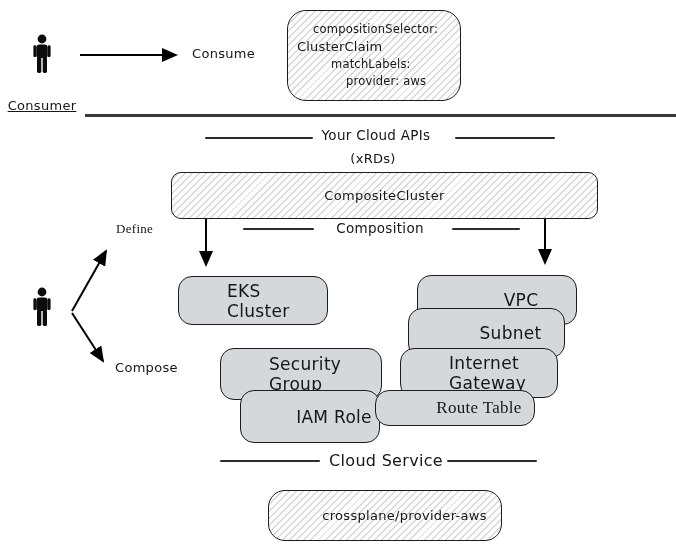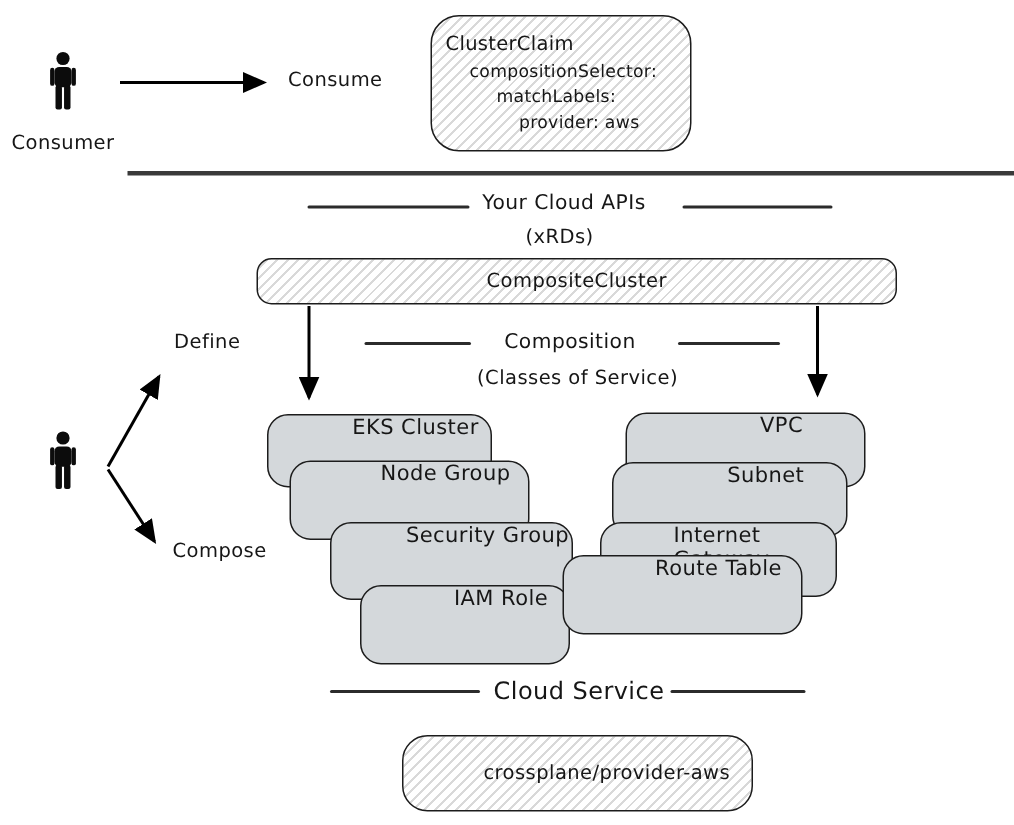--- a/index.html
+++ b/index.html
@@ -19,22 +19,22 @@
       var(--hatch-line,#dcdcdc) 3.6px, var(--hatch-line,#dcdcdc) 5px);
     border:1.6px solid var(--box-border,#1c1c1c);
     box-sizing:border-box;
   }
   
   .stackbox{
     background:var(--stack-box-fill,#d4d8db);
     border:1.6px solid var(--box-border,#1c1c1c);
     border-radius:14px;
     box-sizing:border-box;
-    display:flex;justify-content:center;
-    font-size:14px;letter-spacing:.3px;padding-left:48px;
+    display:flex;align-items:center;justify-content:center;
+    font-size:17px;letter-spacing:.3px;padding-left:48px;
   }
   .dash{height:2px;background:#2b2b2b;border-radius:2px;}
   .divider{height:2.5px;background:var(--divider,#3a3a3a);}
   .yaml{font-size:11.5px;line-height:17px;letter-spacing:.2px;white-space:nowrap;}
   .person{fill:#0c0c0c;}
   svg{display:block;}
 </style>
 </head>
 <body>
 
@@ -56,83 +56,79 @@
   <svg class="abs" style="left:30px;top:34px;" width="24" height="50" viewBox="0 0 24 50">
     <g class="person">
       <circle cx="12" cy="5" r="4.4"></circle>
       <rect x="6.3" y="10.6" width="11.4" height="13.5" rx="3.2"></rect>
       <rect x="3.4" y="11.2" width="2.9" height="12" rx="1.45"></rect>
       <rect x="17.7" y="11.2" width="2.9" height="12" rx="1.45"></rect>
       <rect x="7" y="23" width="4.3" height="16" rx="1.4"></rect>
       <rect x="12.7" y="23" width="4.3" height="16" rx="1.4"></rect>
     </g>
   </svg>
-  <div class="abs lbl center" style="left:4px;top:88px;width:76px;">Consumer</div>
+  <div class="abs lbl center" style="left:4px;top:98px;width:76px;text-decoration:underline;">Consumer</div>
   <div class="abs lbl" style="left:192px;top:46px;">Consume</div>
 
   <div class="abs hatch" style="left:287px;top:10px;width:174px;height:91px;border-radius:19px;padding-top:10px;">
+    <div class="yaml" style="margin-left:25px;">compositionSelector:</div>
     <div class="yaml" style="margin-left:9px;font-size:13px;line-height:18px;">ClusterClaim</div>
-    <div class="yaml" style="margin-left:25px;">compositionSelector:</div>
     <div class="yaml" style="margin-left:43px;">matchLabels:</div>
     <div class="yaml" style="margin-left:58px;">provider: aws</div>
   </div>
 
   <div class="abs divider" style="left:85px;top:114px;width:591px;"></div>
 
   <div class="abs dash" style="left:205px;top:137px;width:108px;"></div>
   <div class="abs lbl center" style="left:296px;top:127px;width:160px;font-size:13.5px;">Your Cloud APIs</div>
   <div class="abs dash" style="left:455px;top:137px;width:100px;"></div>
   <div class="abs lbl center" style="left:313px;top:151px;width:120px;">(xRDs)</div>
 
-  <div class="abs hatch" style="left:171px;top:172px;width:427px;height:31px;border-radius:10px;
+  <div class="abs hatch" style="left:171px;top:172px;width:427px;height:47px;border-radius:10px;
               display:flex;align-items:center;justify-content:center;z-index:6;">
     <span class="lbl">CompositeCluster</span>
   </div>
 
-  <div class="abs lbl" style="left:116px;top:221px;">Define</div>
+  <div class="abs lbl" style="left:116px;top:221px;font-family:Liberation Serif, serif;">Define</div>
   <div class="abs dash" style="left:243px;top:228px;width:71px;"></div>
   <div class="abs lbl center" style="left:320px;top:220px;width:120px;font-size:13.5px;">Composition</div>
   <div class="abs dash" style="left:452px;top:228px;width:68px;"></div>
-  <div class="abs lbl center" style="left:305px;top:245px;width:160px;">(Classes of Service)</div>
 
   <svg class="abs" style="left:30px;top:287px;" width="24" height="50" viewBox="0 0 24 50">
     <g class="person">
       <circle cx="12" cy="5" r="4.4"></circle>
       <rect x="6.3" y="10.6" width="11.4" height="13.5" rx="3.2"></rect>
       <rect x="3.4" y="11.2" width="2.9" height="12" rx="1.45"></rect>
       <rect x="17.7" y="11.2" width="2.9" height="12" rx="1.45"></rect>
       <rect x="7" y="23" width="4.3" height="16" rx="1.4"></rect>
       <rect x="12.7" y="23" width="4.3" height="16" rx="1.4"></rect>
     </g>
   </svg>
   <div class="abs lbl" style="left:115px;top:360px;">Compose</div>
 
   <div class="abs stackbox" style="left:178px;top:276px;width:150px;height:49px;z-index:10;">
     <span>EKS Cluster</span>
-  </div>
-  <div class="abs stackbox" style="left:193px;top:307px;width:160px;height:53px;z-index:11;">
-    <span>Node Group</span>
   </div>
   <div class="abs stackbox" style="left:220px;top:348px;width:162px;height:52px;z-index:12;">
     <span>Security Group</span>
   </div>
   <div class="abs stackbox" style="left:240px;top:390px;width:140px;height:53px;z-index:13;">
     <span>IAM Role</span>
   </div>
 
   <div class="abs stackbox" style="left:417px;top:275px;width:160px;height:50px;z-index:10;">
     <span>VPC</span>
   </div>
   <div class="abs stackbox" style="left:408px;top:308px;width:157px;height:50px;z-index:11;">
     <span>Subnet</span>
   </div>
   <div class="abs stackbox" style="left:400px;top:348px;width:158px;height:50px;z-index:12;">
     <span>Internet Gateway</span>
   </div>
-  <div class="abs stackbox" style="left:375px;top:370px;width:160px;height:53px;z-index:13;">
+  <div class="abs stackbox" style="left:375px;top:390px;width:160px;height:36px;z-index:13;font-family:Liberation Serif, serif;">
     <span>Route Table</span>
   </div>
 
   <div class="abs dash" style="left:220px;top:460px;width:100px;"></div>
   <div class="abs lbl center" style="left:326px;top:451px;width:120px;font-size:16px;">Cloud Service</div>
   <div class="abs dash" style="left:447px;top:460px;width:90px;"></div>
 
   <div class="abs hatch" style="left:268px;top:490px;width:234px;height:51px;border-radius:17px;
               display:flex;align-items:center;justify-content:center;padding-left:39px;">
     <span class="lbl">crossplane/provider-aws</span>

